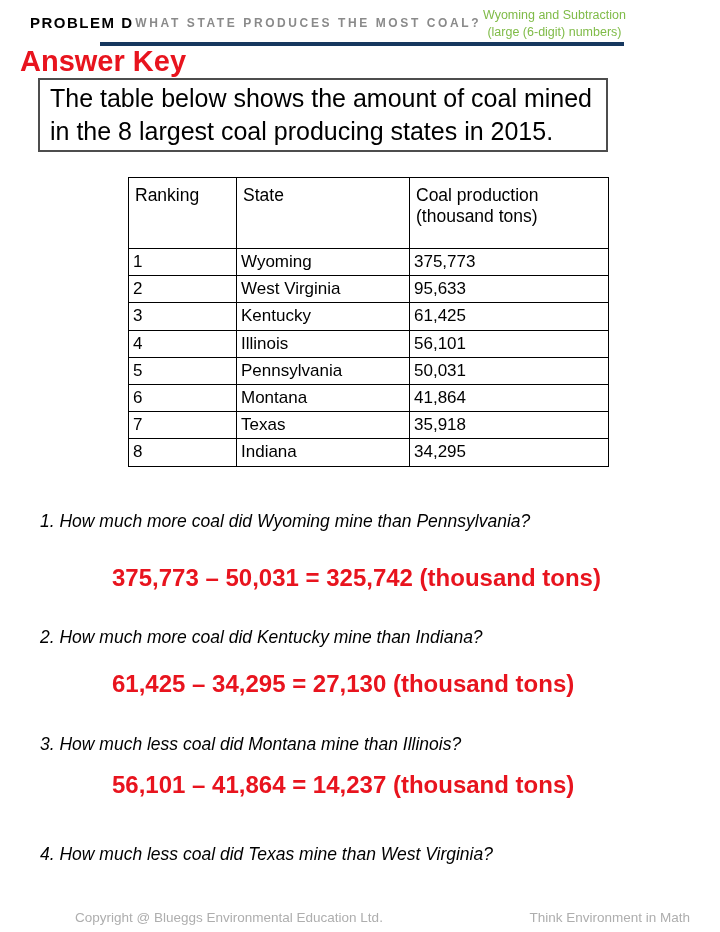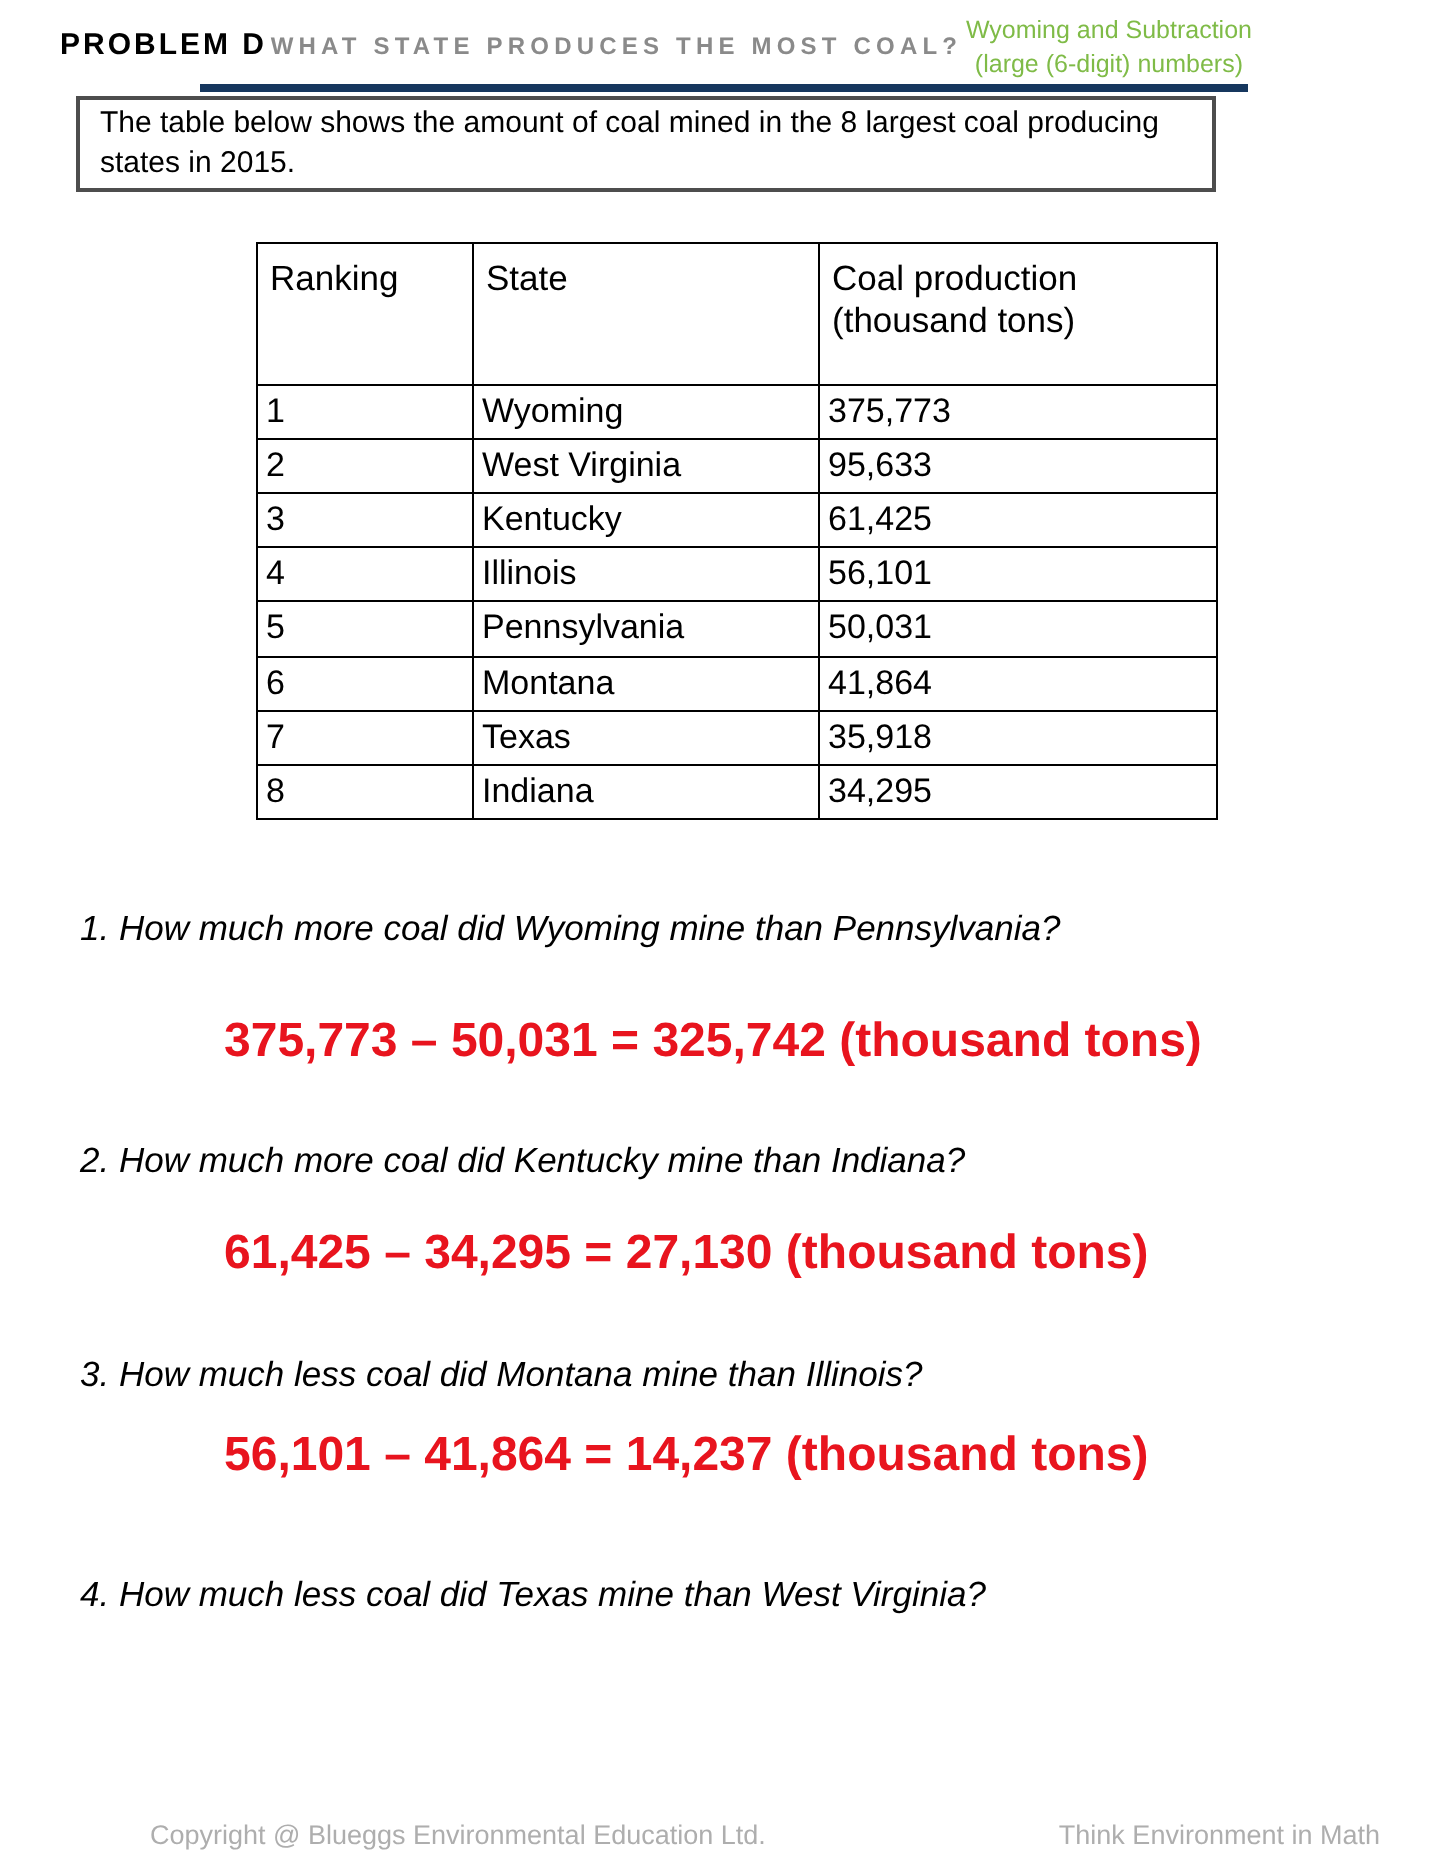--- a/index.html
+++ b/index.html
@@ -14,21 +14,21 @@
   .header{display:flex;justify-content:space-between;align-items:flex-start;
           padding:7px 26px 0 30px;height:33px;}
   .problem-label{font-weight:bold;font-size:15px;letter-spacing:1.5px;padding-top:7px;}
   .worksheet-title{color:#8a8a8a;font-weight:bold;font-size:12px;letter-spacing:2.6px;padding-top:9px;}
   .topic{color:#7fbb47;font-size:12.5px;line-height:1.35;text-align:center;white-space:nowrap;}
   .rule{height:4px;background:#16375e;margin:2px 28px 0 100px;}
 
   .answer-key{color:#e8141e;font-size:29px;font-weight:600;line-height:30px;margin:0 0 0 20px;}
 
   .intro-box{border:2px solid #4d4d4d;margin:2px 44px 0 38px;padding:2px 10px;
-             font-size:15px;line-height:1.32;color:#000;background:#fff;}
+             font-size:25px;line-height:1.32;color:#000;background:#fff;}
 
   
   table.coal{border-collapse:collapse;margin:25px 0 0 128px;}
   table.coal th, table.coal td{border:1.5px solid #000;text-align:left;}
   table.coal th{font-weight:normal;font-size:17.5px;vertical-align:top;
                 padding:7px 6px 0 6px;height:63px;}
   th.col-rank{width:95px;}
   th.col-state{width:160px;}
   th.col-prod{width:186px;}
   table.coal td{font-size:17px;height:26.2px;padding:0 4px;}
@@ -55,20 +55,21 @@
     <div class="problem-label">PROBLEM D</div>
     <div class="worksheet-title">WHAT STATE PRODUCES THE MOST COAL?</div>
     <div class="topic">
       <div>Wyoming and Subtraction</div>
       <div>(large (6-digit) numbers)</div>
     </div>
   </div>
 
   <div class="rule"></div>
 
+  <div class="answer-key">Answer Key</div>
 
   <div class="intro-box">
     <span>The table below shows the amount of coal mined in the 8 largest coal producing states in 2015.</span>
   </div>
 
   <table class="coal">
     <thead>
       <tr>
         <th class="col-rank">Ranking</th>
         <th class="col-state">State</th>

